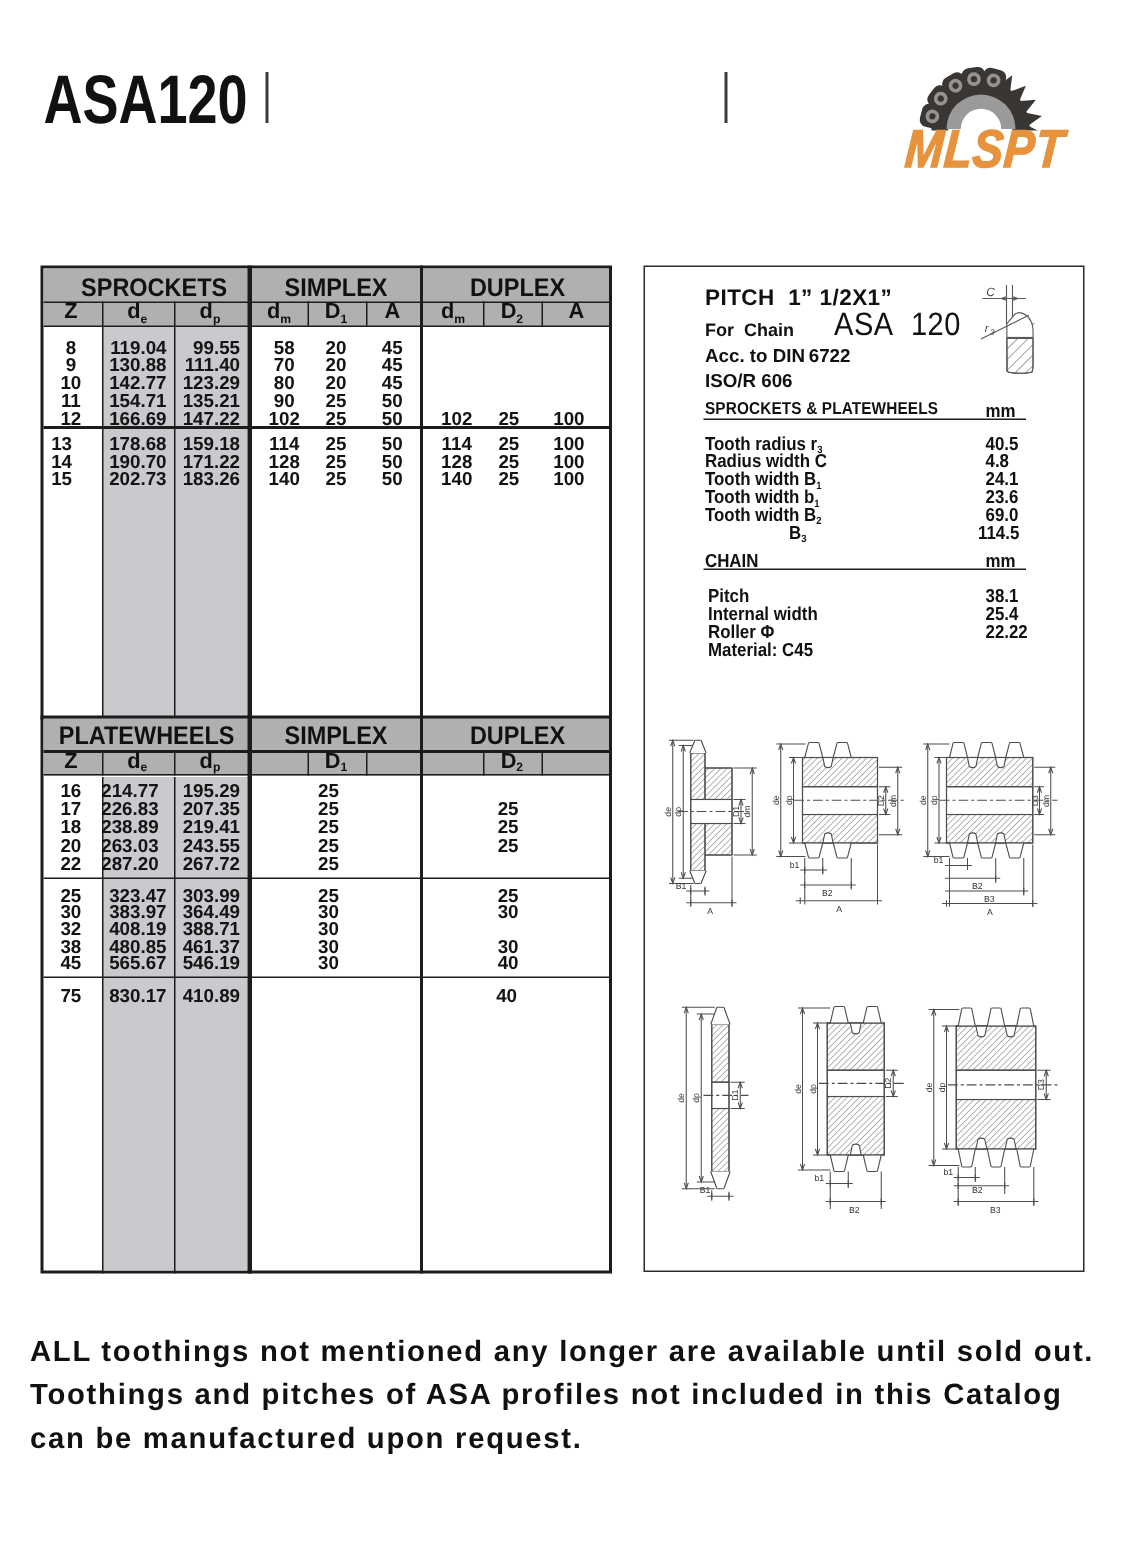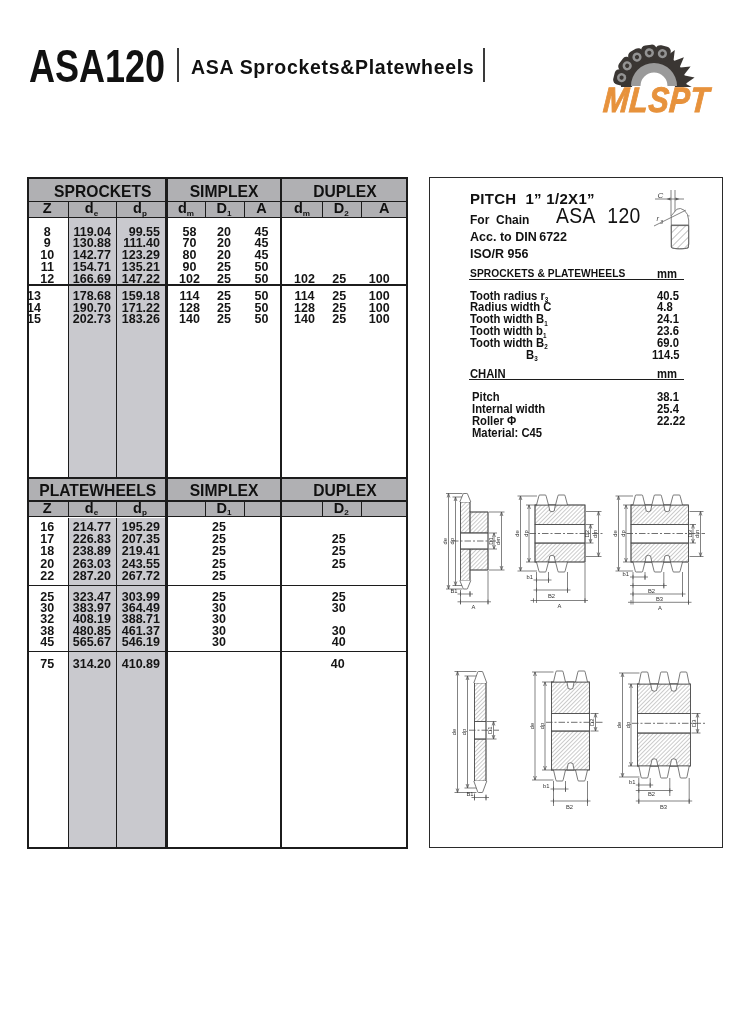--- a/index.html
+++ b/index.html
@@ -16,21 +16,20 @@
   .ss{font-size:56%;line-height:0;position:relative;top:2.5px;display:inline-block;}
 </style>
 </head>
 <body>
 <div id="page">
 
 <div class="abs b" style="left:29px;top:40px;font-size:36px;color:#111;transform:scaleY(1.27);transform-origin:left top;">ASA120</div>
 
 <div class="abs" style="left:177px;top:48px;width:2px;height:34px;background:#3a3a3a;"></div>
 
-<div class="abs b" style="left:191px;top:56px;font-size:19.5px;letter-spacing:0.7px;color:#111;">ASA Sprockets&amp;Platewheels</div>
 
 <div class="abs" style="left:483px;top:48px;width:2px;height:34px;background:#3a3a3a;"></div>
 
 <svg class="abs" style="left:595px;top:35px;" width="140" height="52" viewBox="0 0 140 52">
   <g>
     <path d="M 26.3 55.6 A 33 33 0 0 1 57.8 18.0 L 63.0 18.7 L 69.0 10.7 L 70.6 20.7 L 71.7 21.1 L 79.8 15.1 L 78.6 25.0 L 79.5 25.7 L 88.9 22.2 L 85.0 31.4 L 85.6 32.4 L 95.6 31.5 L 89.3 39.4 L 89.7 40.4 L 99.6 42.4 L 91.4 48.2 L 91.5 49.3 L 100.4 53.9 L 90.9 57.2 A 33 33 0 0 1 91.0 59.0 L 81.3 56.6 A 23 23 0 0 0 36.2 54.2 Z" fill="#3a3633"></path>
     <path d="M 36.0 51.0 A 23 23 0 0 1 82.0 51.0 L 72.5 51.0 A 13.5 13.5 0 0 0 45.5 51.0 Z" fill="#9a9a9a"></path>
     <g transform="translate(26.6,42.6) rotate(-76)">
           <rect x="-7.8" y="-7.8" width="15.6" height="15.6" rx="4.8" fill="#3a3633"></rect>
           <circle r="4.6" fill="#939393"></circle>
@@ -95,21 +94,21 @@
 <div class="col" style="left:115.5px;top:226.575px;width:44.5px;line-height:11.85px;text-align:right;">99.55<br>111.40<br>123.29<br>135.21<br>147.22</div>
 <div class="col" style="left:174.5px;top:226.575px;width:30.0px;line-height:11.85px;text-align:center;">58<br>70<br>80<br>90<br>102</div>
 <div class="col" style="left:204.5px;top:226.575px;width:39.0px;line-height:11.85px;text-align:center;">20<br>20<br>20<br>25<br>25</div>
 <div class="col" style="left:243.5px;top:226.575px;width:36.0px;line-height:11.85px;text-align:center;">45<br>45<br>45<br>50<br>50</div>
 <div class="col" style="left:287.0px;top:226.575px;width:35.0px;line-height:11.85px;text-align:center;">&nbsp;<br>&nbsp;<br>&nbsp;<br>&nbsp;<br>102</div>
 <div class="col" style="left:318.0px;top:226.575px;width:42.5px;line-height:11.85px;text-align:center;">&nbsp;<br>&nbsp;<br>&nbsp;<br>&nbsp;<br>25</div>
 <div class="col" style="left:350.5px;top:226.575px;width:57.5px;line-height:11.85px;text-align:center;">&nbsp;<br>&nbsp;<br>&nbsp;<br>&nbsp;<br>100</div>
 
 <div class="ln" style="left:29.0px;top:284.4px;width:377.0px;height:1.2px;"></div>
 
-<div class="col" style="left:27.0px;top:290.675px;width:21px;line-height:11.85px;text-align:left;">13<br>14<br>15</div>
+<div class="col" style="left:27.0px;top:290.675px;width:21px;line-height:11.85px;text-align:right;">13<br>14<br>15</div>
 <div class="col" style="left:67.5px;top:290.675px;width:43.5px;line-height:11.85px;text-align:right;">178.68<br>190.70<br>202.73</div>
 <div class="col" style="left:115.5px;top:290.675px;width:44.5px;line-height:11.85px;text-align:right;">159.18<br>171.22<br>183.26</div>
 <div class="col" style="left:174.5px;top:290.675px;width:30.0px;line-height:11.85px;text-align:center;">114<br>128<br>140</div>
 <div class="col" style="left:204.5px;top:290.675px;width:39.0px;line-height:11.85px;text-align:center;">25<br>25<br>25</div>
 <div class="col" style="left:243.5px;top:290.675px;width:36.0px;line-height:11.85px;text-align:center;">50<br>50<br>50</div>
 <div class="col" style="left:287.0px;top:290.675px;width:35.0px;line-height:11.85px;text-align:center;">114<br>128<br>140</div>
 <div class="col" style="left:318.0px;top:290.675px;width:42.5px;line-height:11.85px;text-align:center;">25<br>25<br>25</div>
 <div class="col" style="left:350.5px;top:290.675px;width:57.5px;line-height:11.85px;text-align:center;">100<br>100<br>100</div>
 
 <div class="abs" style="left:27.0px;top:476.8px;width:381.0px;height:372.2px;border:2.5px solid #1c1c1c;box-sizing:border-box;"></div>
@@ -131,51 +130,51 @@
 <div class="ln" style="left:279.5px;top:476.8px;width:2.5px;height:372.2px;"></div>
 <div class="ln" style="left:67.5px;top:517.5px;width:1.2px;height:331.5px;"></div>
 <div class="ln" style="left:115.5px;top:517.5px;width:1.2px;height:331.5px;"></div>
 <div class="hdr2" style="left:27.0px;top:499.8px;width:40.5px;height:17.19999999999999px;line-height:17.19999999999999px;">Z</div>
 <div class="hdr2" style="left:67.5px;top:499.8px;width:48.0px;height:17.19999999999999px;line-height:17.19999999999999px;">d<span class="ss">e</span></div>
 <div class="hdr2" style="left:115.5px;top:499.8px;width:49.0px;height:17.19999999999999px;line-height:17.19999999999999px;">d<span class="ss">p</span></div>
 <div class="hdr2" style="left:204.5px;top:499.8px;width:39.0px;height:17.19999999999999px;line-height:17.19999999999999px;">D<span class="ss">1</span></div>
 <div class="hdr2" style="left:322.0px;top:499.8px;width:38.5px;height:17.19999999999999px;line-height:17.19999999999999px;">D<span class="ss">2</span></div>
 
 <div class="col" style="left:27.0px;top:520.625px;width:40.5px;line-height:12.35px;text-align:center;">16<br>17<br>18<br>20<br>22</div>
-<div class="col" style="left:67.5px;top:520.625px;width:43.5px;line-height:12.35px;text-align:right;">214.77<br>226.83<br>238.89<br>263.03<br>287.20</div>
+<div class="col" style="left:67.5px;top:520.625px;width:43.5px;line-height:12.35px;">214.77<br>226.83<br>238.89<br>263.03<br>287.20</div>
 <div class="col" style="left:115.5px;top:520.625px;width:44.5px;line-height:12.35px;text-align:right;">195.29<br>207.35<br>219.41<br>243.55<br>267.72</div>
 <div class="col" style="left:194.5px;top:520.625px;width:49.0px;line-height:12.35px;text-align:center;">25<br>25<br>25<br>25<br>25</div>
 <div class="col" style="left:317.0px;top:520.625px;width:43.5px;line-height:12.35px;text-align:center;">&nbsp;<br>25<br>25<br>25<br>&nbsp;</div>
 
 <div class="ln" style="left:29.0px;top:585.3px;width:377.0px;height:1.2px;"></div>
 
 <div class="col" style="left:27.0px;top:591.9px;width:40.5px;line-height:11.2px;text-align:center;">25<br>30<br>32<br>38<br>45</div>
 <div class="col" style="left:67.5px;top:591.9px;width:43.5px;line-height:11.2px;text-align:right;">323.47<br>383.97<br>408.19<br>480.85<br>565.67</div>
 <div class="col" style="left:115.5px;top:591.9px;width:44.5px;line-height:11.2px;text-align:right;">303.99<br>364.49<br>388.71<br>461.37<br>546.19</div>
 <div class="col" style="left:194.5px;top:591.9px;width:49.0px;line-height:11.2px;text-align:center;">25<br>30<br>30<br>30<br>30</div>
 <div class="col" style="left:317.0px;top:591.9px;width:43.5px;line-height:11.2px;text-align:center;">25<br>30<br>&nbsp;<br>30<br>40</div>
 
 <div class="ln" style="left:29.0px;top:650.8px;width:377.0px;height:1.2px;"></div>
 
 <div class="col" style="left:27.0px;top:659.1px;width:40.5px;line-height:11.8px;text-align:center;">75</div>
-<div class="col" style="left:67.5px;top:659.1px;width:43.5px;line-height:11.8px;text-align:right;">314.20</div>
+<div class="col" style="left:67.5px;top:659.1px;width:43.5px;line-height:11.8px;text-align:right;">830.17</div>
 <div class="col" style="left:115.5px;top:659.1px;width:44.5px;line-height:11.8px;text-align:right;">410.89</div>
 <div class="col" style="left:315.0px;top:659.1px;width:45.5px;line-height:11.8px;text-align:center;">40</div>
 
 <div class="abs" style="left:429px;top:177px;width:294px;height:671px;border:1.5px solid #2a2a2a;box-sizing:border-box;"></div>
 
 <div class="abs b" style="left:470px;top:190px;font-size:15px;letter-spacing:0.3px;color:#111;">PITCH&nbsp; 1” 1/2X1”</div>
 
 <div class="abs b" style="left:470px;top:212.5px;font-size:12px;color:#111;">For&nbsp; Chain</div>
 
 <div class="abs" style="left:556px;top:204px;font-size:21.5px;letter-spacing:0.4px;transform:scaleX(0.9);transform-origin:left top;color:#111;">ASA&nbsp; 120</div>
 
 <div class="abs b" style="left:470px;top:229.5px;font-size:12.5px;color:#111;">Acc. to DIN 6722</div>
 
-<div class="abs b" style="left:470px;top:247px;font-size:12.5px;color:#111;">ISO/R 956</div>
+<div class="abs b" style="left:470px;top:247px;font-size:12.5px;color:#111;">ISO/R 606</div>
 
 <svg class="abs" style="left:650px;top:190px;" width="72" height="64" viewBox="0 0 72 64">
   <defs>
     <pattern id="ht" patternUnits="userSpaceOnUse" width="5" height="5" patternTransform="rotate(45)">
       <line x1="0" y1="0" x2="0" y2="5" stroke="#5a5a5a" stroke-width="0.75"></line>
     </pattern>
   </defs>
   <g stroke="#5a5a5a" stroke-width="0.75" fill="none">
     <line x1="5" y1="9" x2="34" y2="9"></line>
     <path d="M 16.5 9 l 4 -1.5 l 0 3 Z M 29.5 9 l -4 -1.5 l 0 3 Z" fill="#5a5a5a" stroke="none"></path>
@@ -536,13 +535,17 @@
 <line x1="669.8" y1="788.3" x2="669.8" y2="792.7" stroke-width="0.7"></line>
 <text x="648.0" y="795.5" font-size="5.8" fill="#333" stroke="none">B2</text>
 <line x1="635.8" y1="801.0" x2="692.2" y2="801.0" stroke-width="0.7"></line>
 <line x1="638.8" y1="798.8" x2="638.8" y2="803.2" stroke-width="0.7"></line>
 <line x1="689.2" y1="798.8" x2="689.2" y2="803.2" stroke-width="0.7"></line>
 <text x="660.0" y="808.5" font-size="5.8" fill="#333" stroke="none">B3</text>
 </g>
 </g>
     </svg>
 
+<div class="abs b" style="left:20px;top:887px;font-size:19.5px;letter-spacing:1.15px;line-height:29.2px;color:#111;">
+ALL toothings not mentioned any longer are available until sold out.<br>
+Toothings and pitches of ASA profiles not included in this Catalog<br>
+can be manufactured upon request.</div>
 
 </div>
 </body></html>

